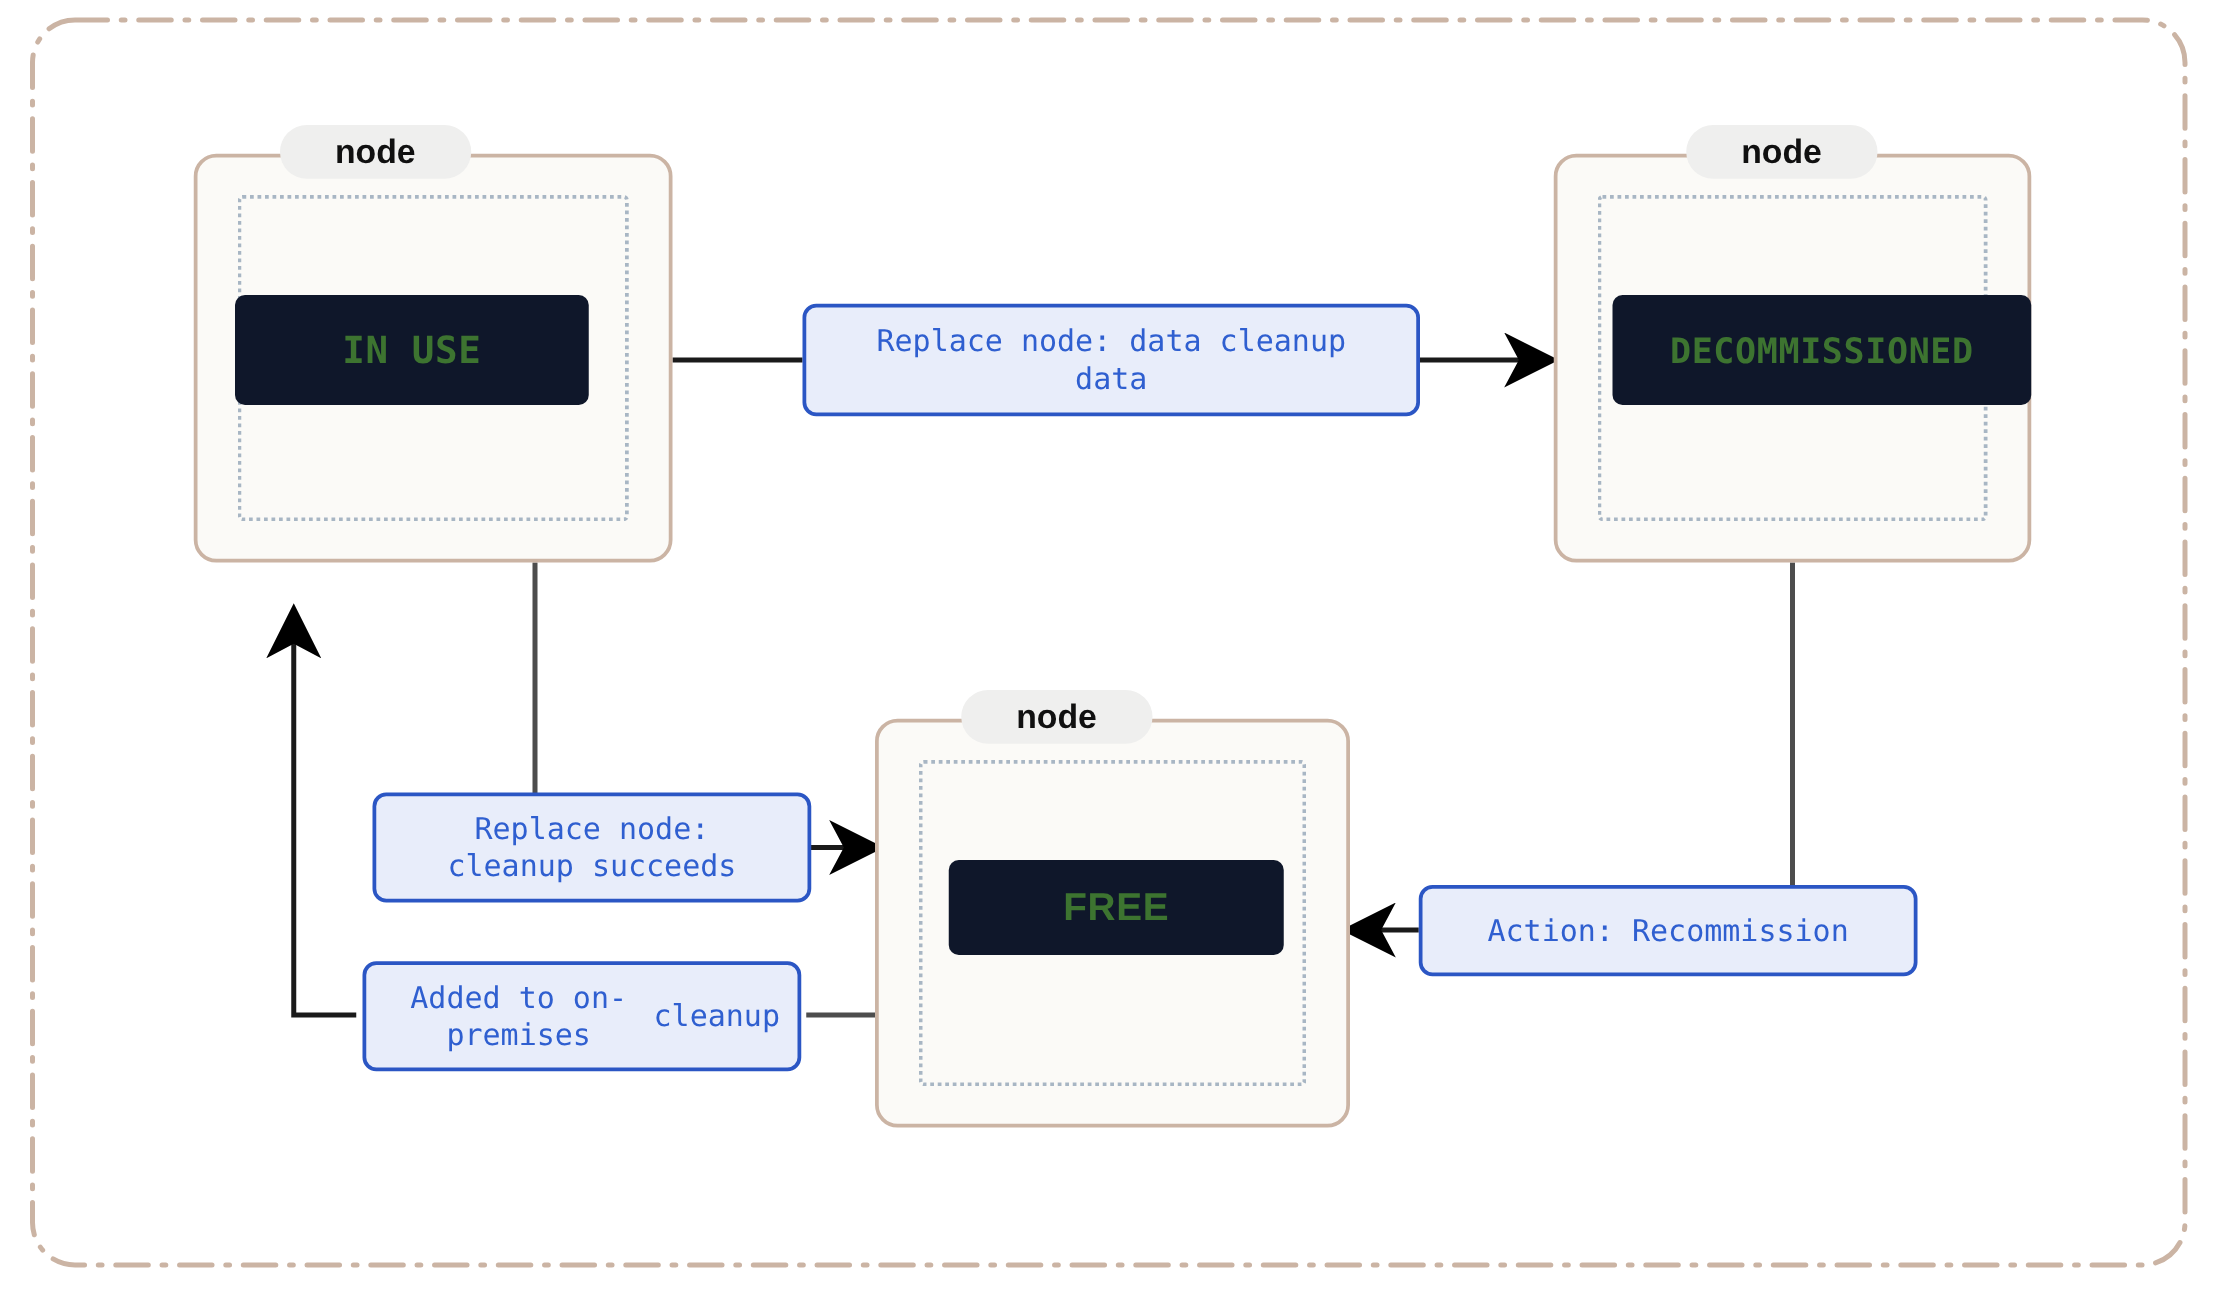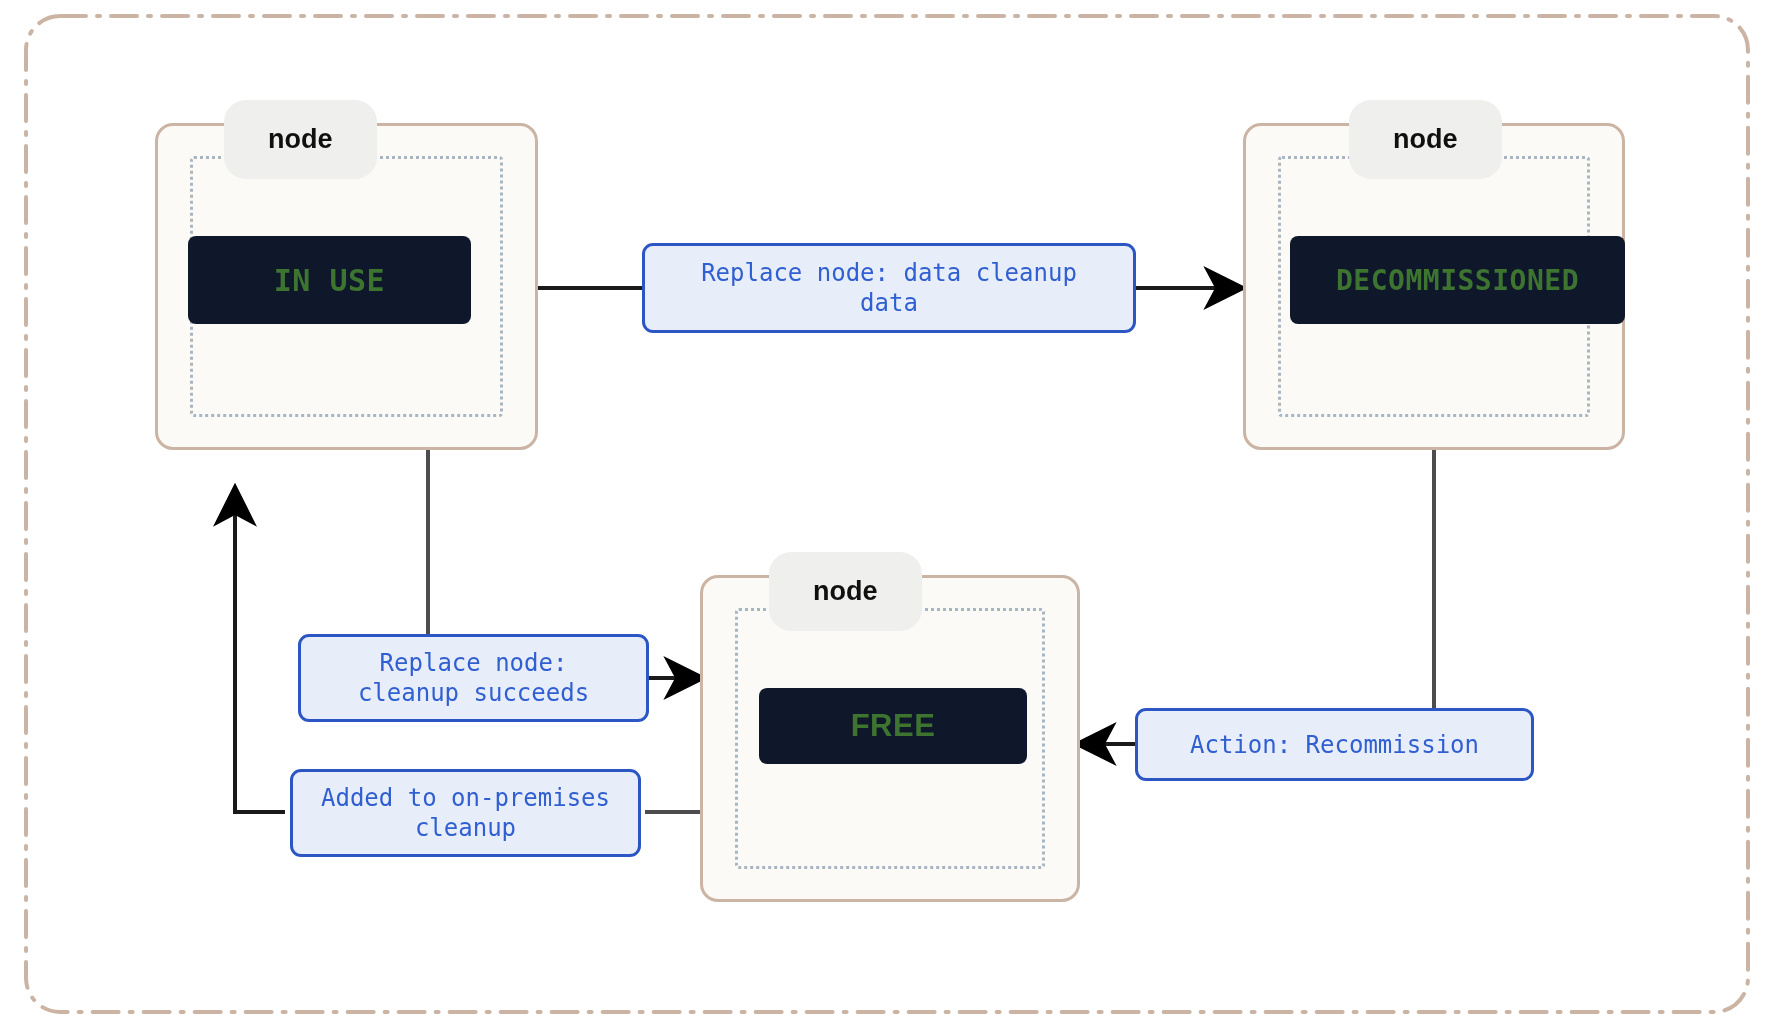--- a/index.html
+++ b/index.html
@@ -53,21 +53,21 @@
     bottom: 30px;
     box-sizing: border-box;
     border: 3px dotted #a8b6c4;
     border-radius: 4px;
   }
   .cluster-badge {
     position: absolute;
     top: -26px;
     background: #efefee;
     border-radius: 22px;
-    padding: 24px 44px;
+    padding: 6px 44px;
     font-family: "Liberation Sans", sans-serif;
     font-weight: bold;
     font-size: 27px;
     color: #101010;
     line-height: 1.15;
     white-space: nowrap;
     z-index: 6;
   }
 
   
@@ -171,21 +171,21 @@
   <div class="edge-label" id="edge-label-cleanup-fails" style="left:642px; top:243px; width:494px; height:90px; flex-direction:column;">
     <span>Replace node: data cleanup</span>
     <span>data</span>
   </div>
 
   <div class="edge-label" id="edge-label-cleanup-succeeds" style="left:298px; top:634px; width:351px; height:88px; flex-direction:column;">
     <span>Replace node:</span>
     <span>cleanup succeeds</span>
   </div>
 
-  <div class="edge-label" id="edge-label-added-on-prem" style="left:290px; top:769px; width:351px; height:88px; flex-direction:column;">
+  <div class="edge-label" id="edge-label-added-on-prem" style="left:290px; top:769px; width:351px; height:88px; flex-direction:row;">
     <span>Added to on-premises</span>
     <span>cleanup</span>
   </div>
 
   <div class="edge-label" id="edge-label-recommission" style="left:1135px; top:708px; width:399px; height:73px;">
     <span>Action: Recommission</span>
   </div>
 
 </div>
 

